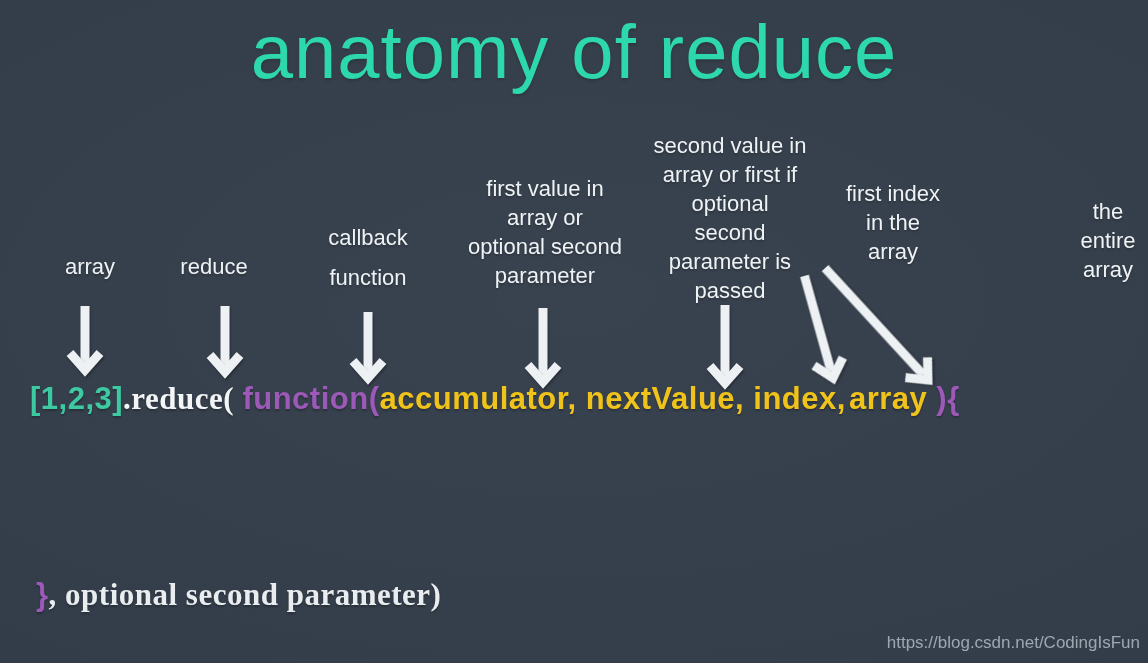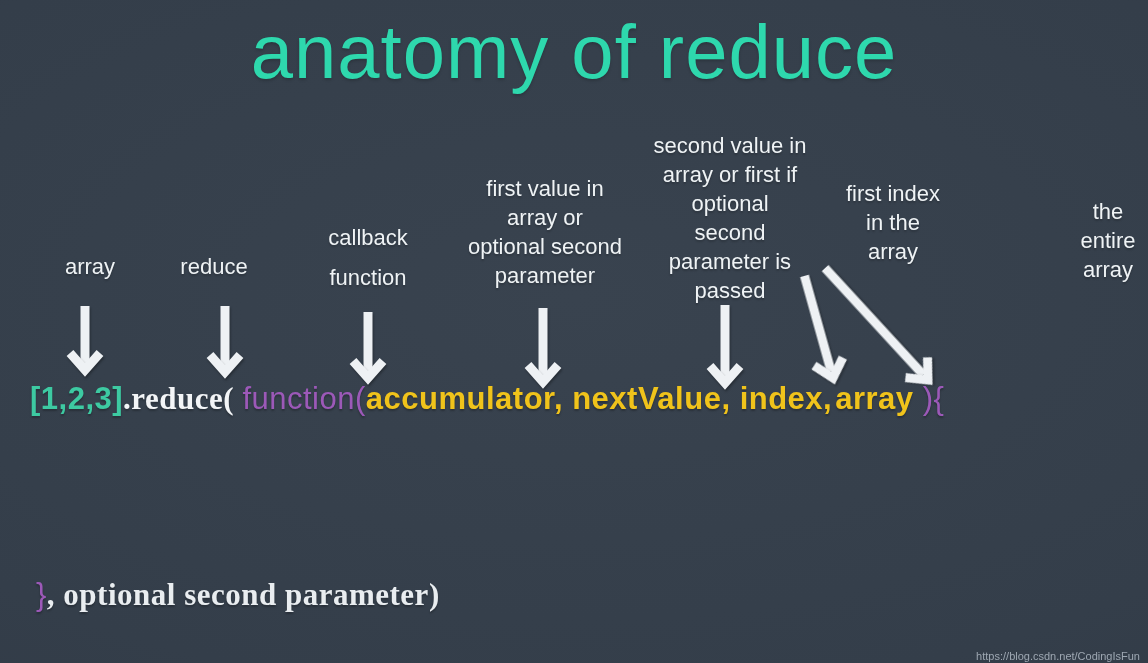--- a/index.html
+++ b/index.html
@@ -59,29 +59,29 @@
     left: 36px;
     top: 577px;
     font-size: 31px;
     font-weight: 600;
     letter-spacing: 0.5px;
     white-space: nowrap;
     text-shadow: 0 2px 2px rgba(0,0,0,0.25);
   }
   .seg-teal   { color: #3dcaa2; }
   .seg-white  { color: #f3f5f7; font-family: Liberation Serif, serif; }
-  .seg-purple { color: #9c59b8; font-weight: 400; }
+  .seg-purple { color: #9c59b8; font-weight: 700; }
   .seg-yellow { color: #f0c31b; }
   .seg-array  { margin-left: 3px; }
   .seg-light  { color: #e9edf0; font-family: Liberation Serif, serif; }
   .watermark {
     position: absolute;
     right: 8px;
-    bottom: 1px;
-    font-size: 11px;
+    bottom: 10px;
+    font-size: 17px;
     color: rgba(176, 186, 196, 0.85);
   }
 </style>
 </head>
 <body>
 
 <div class="canvas">
 
   <div class="title">anatomy of reduce</div>
 

